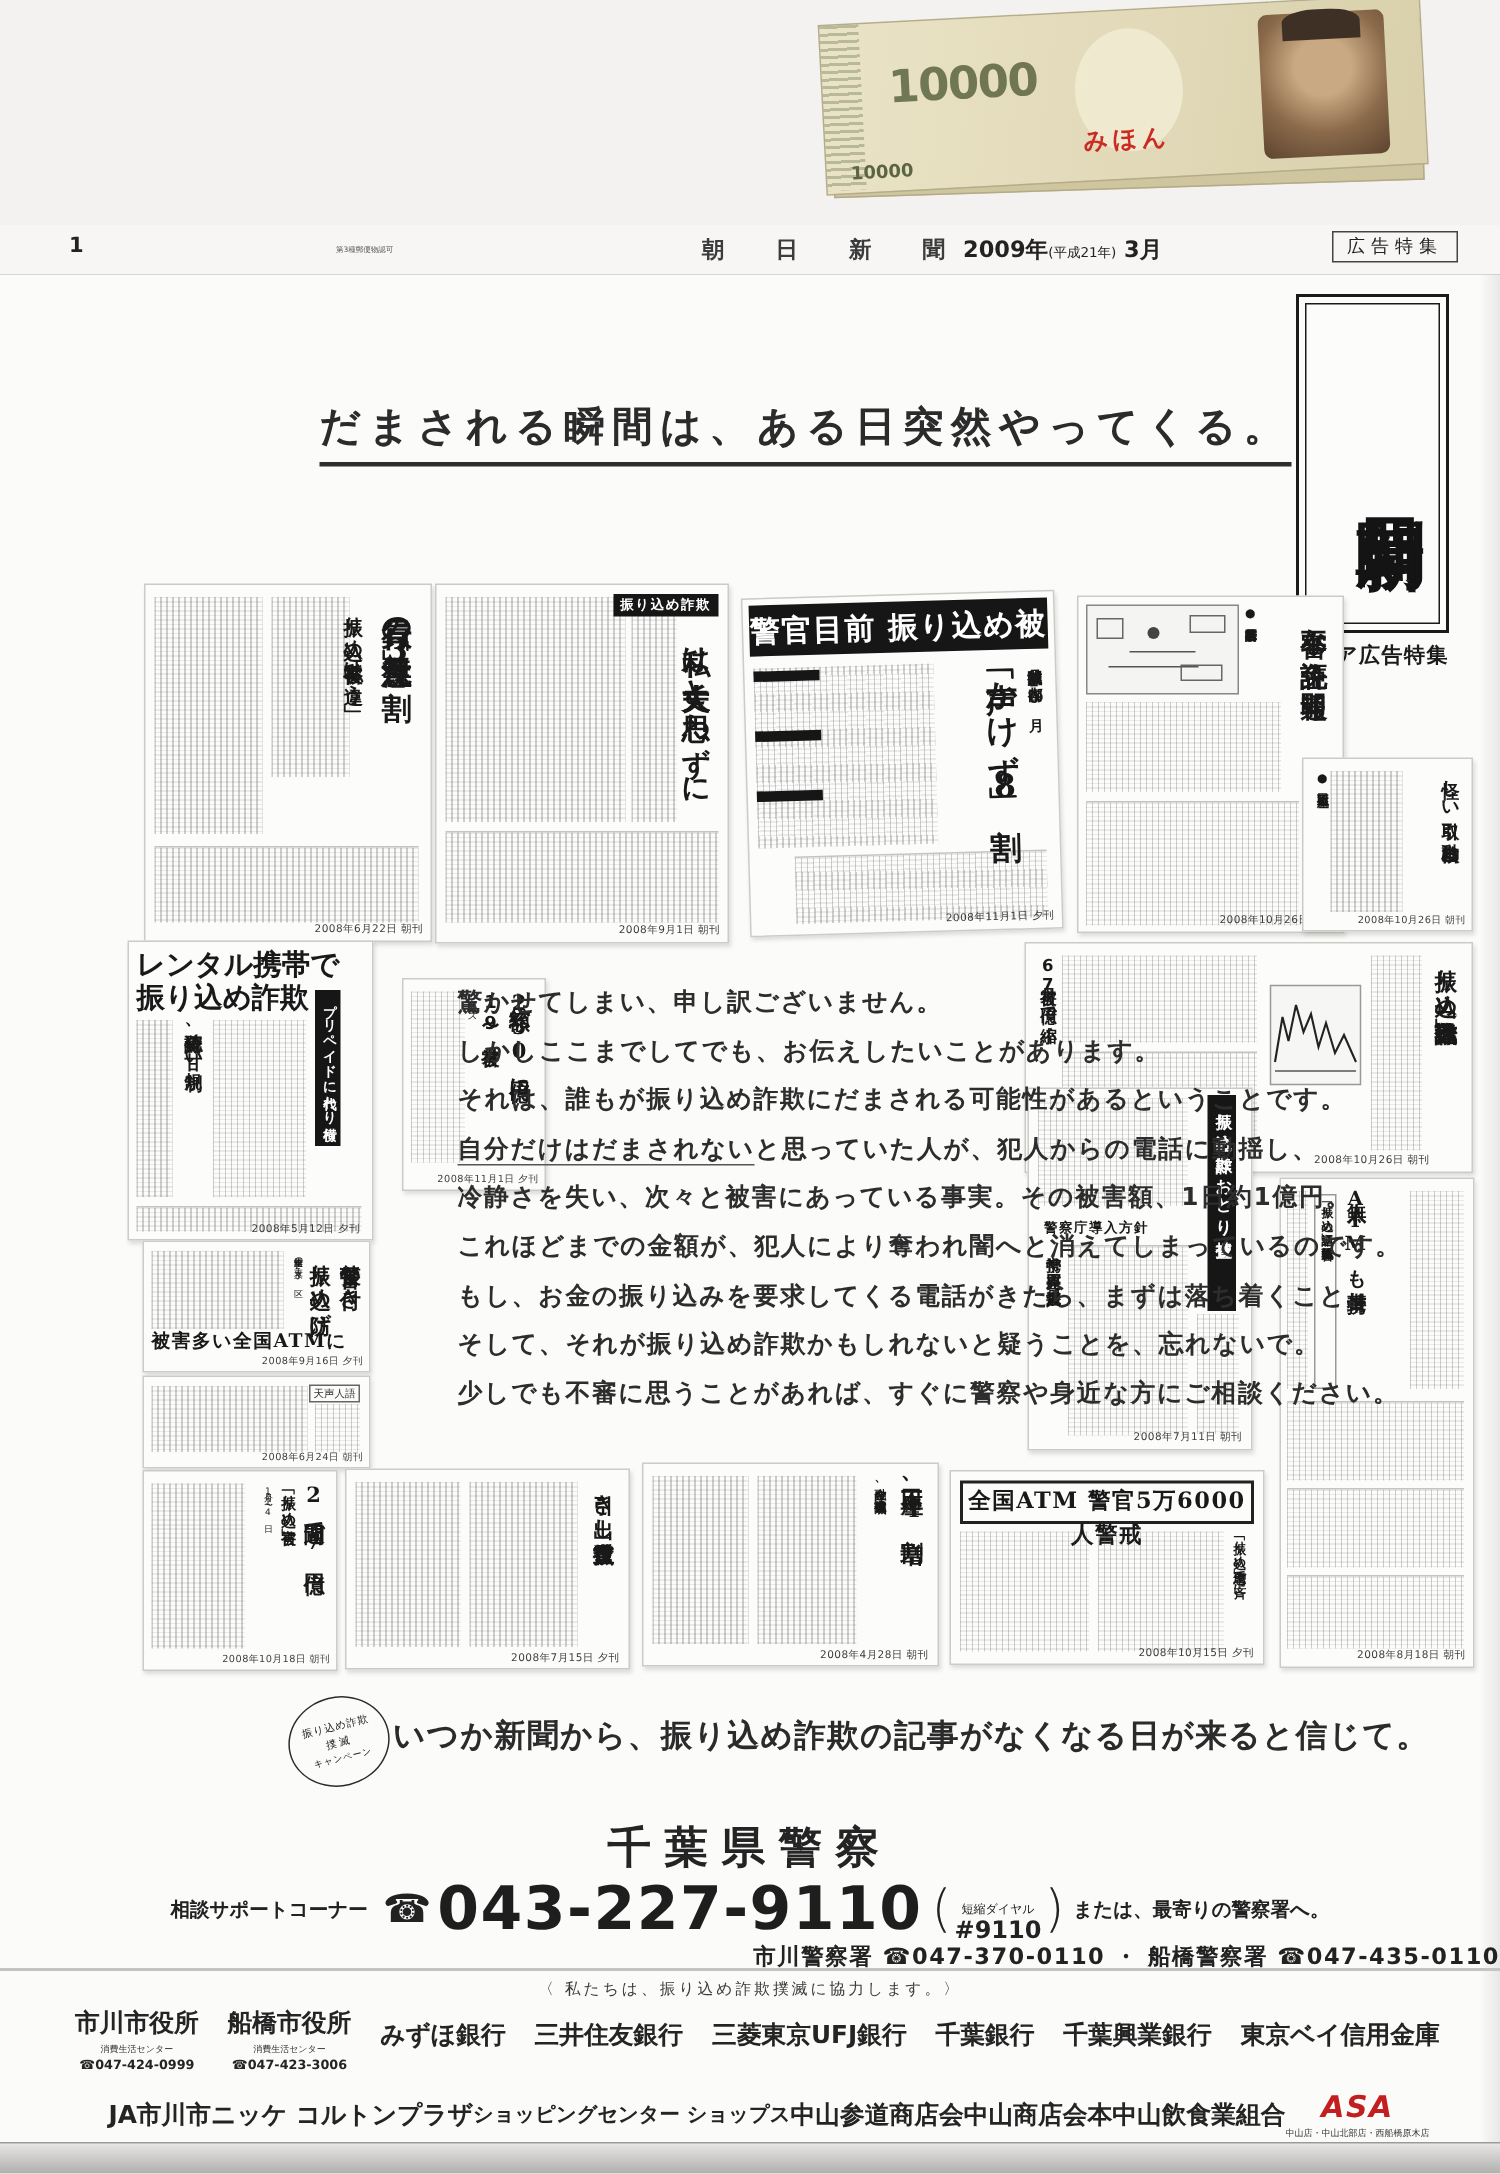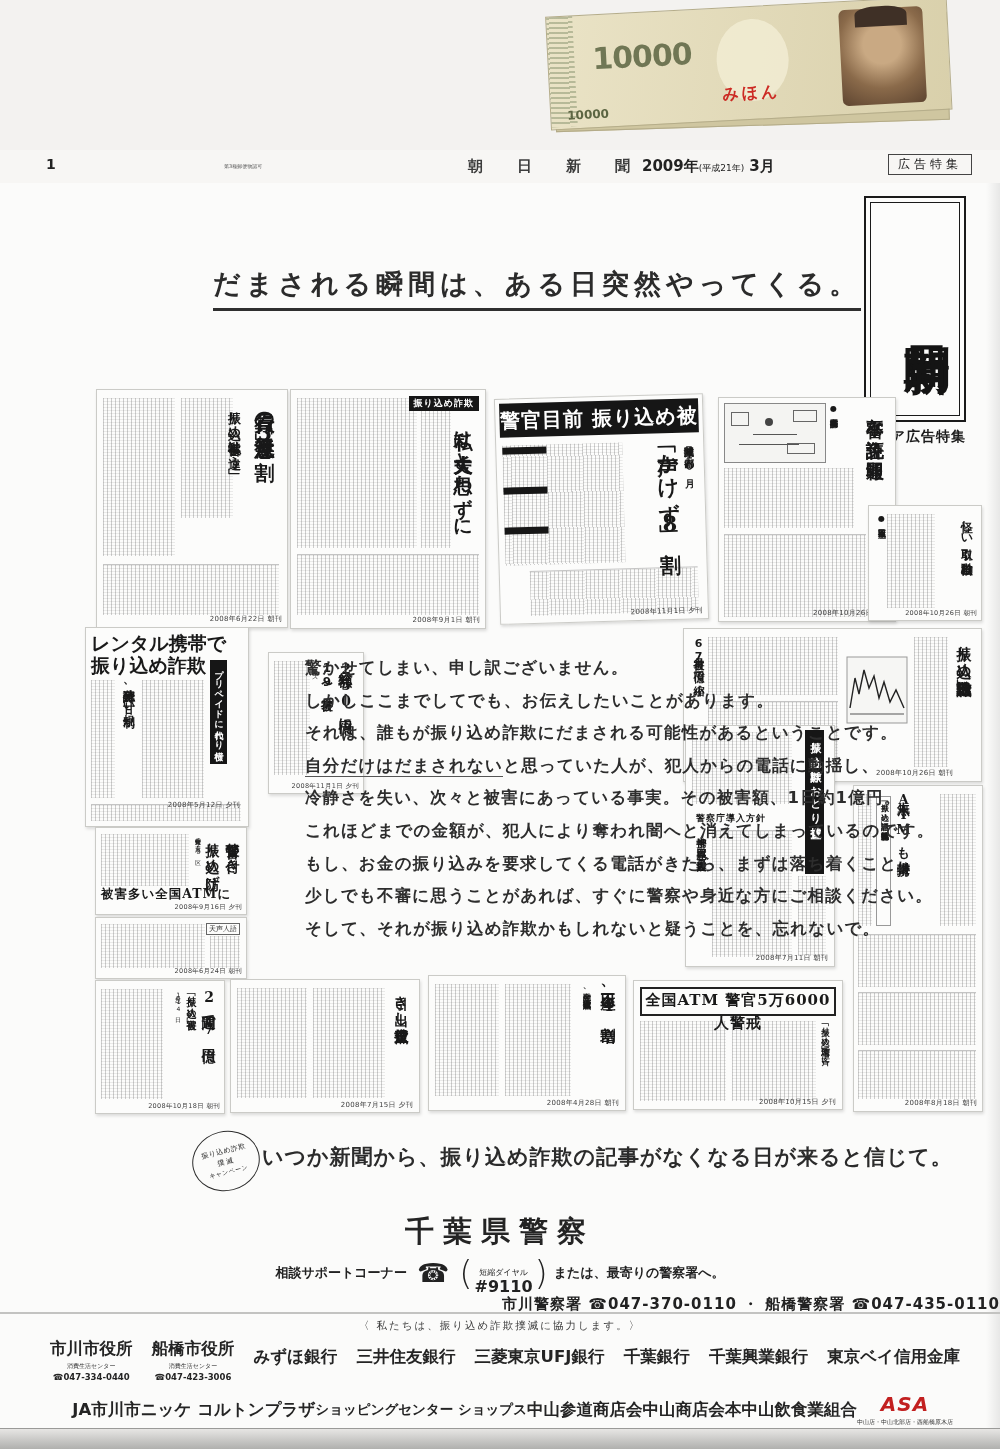--- a/index.html
+++ b/index.html
@@ -126,21 +126,21 @@
     <div class="date" style="right:4px;bottom:2px;font-size:6.5px;">2008年10月26日 朝刊</div>
   </div>
 
   <div class="clip" style="left:85px;top:627px;width:162px;height:198px;">
     <div class="hl ser" style="left:5px;top:5px;width:138px;font-size:19px;line-height:1.15;">レンタル携帯で振り込め詐欺</div>
     <div class="wob v" style="position:absolute;left:124px;top:32px;height:98px;font-size:9px;font-weight:bold;padding:3px 2px;">プリペイドに代わり横行</div>
     <div class="hl v ser" style="left:34px;top:52px;font-size:12px;height:120px;">身分確認、甘い規制</div>
     <div class="tx" style="left:5px;top:52px;width:24px;height:118px;"></div>
     <div class="tx" style="left:56px;top:52px;width:62px;height:118px;"></div>
     <div class="tx rule" style="left:5px;top:176px;width:150px;height:16px;"></div>
-    <div class="date" style="right:8px;bottom:16px;">2008年5月12日 夕刊</div>
+    <div class="date" style="right:8px;bottom:2px;">2008年5月12日 夕刊</div>
   </div>
 
   <div class="clip" style="left:268px;top:652px;width:94px;height:140px;">
     <div class="hl v" style="right:28px;top:8px;font-size:12px;height:76px;">1〜9月被害</div>
     <div class="hl v ser" style="right:8px;top:8px;font-size:14px;height:110px;">総額250億円に</div>
     <div class="hl v" style="right:44px;top:10px;font-size:6.5px;height:46px;font-weight:normal;">最悪ペース</div>
     <div class="tx" style="left:5px;top:8px;width:36px;height:114px;"></div>
     <div class="date" style="right:4px;bottom:2px;font-size:6.5px;">2008年11月1日 夕刊</div>
   </div>
 
@@ -227,37 +227,38 @@
   </div>
 
   <div id="letter">
     <div class="ln"><span class="u-seg"></span><span>驚かせてしまい、申し訳ございません。</span></div>
     <div class="ln"><span class="u-seg"></span><span>しかしここまでしてでも、お伝えしたいことがあります。</span></div>
     <div class="ln"><span class="u-seg"></span><span>それは、誰もが振り込め詐欺にだまされる可能性があるということです。</span></div>
     <div class="ln"><span class="u-seg">自分だけはだまされない</span><span>と思っていた人が、犯人からの電話に動揺し、</span></div>
     <div class="ln"><span class="u-seg"></span><span>冷静さを失い、次々と被害にあっている事実。その被害額、1日約1億円。</span></div>
     <div class="ln"><span class="u-seg"></span><span>これほどまでの金額が、犯人により奪われ闇へと消えてしまっているのです。</span></div>
     <div class="ln"><span class="u-seg"></span><span>もし、お金の振り込みを要求してくる電話がきたら、まずは落ち着くこと。</span></div>
+    <div class="ln"><span class="u-seg"></span><span>そして、それが振り込め詐欺かもしれないと疑うことを、忘れないで。</span></div>
     <div class="ln"><span class="u-seg"></span><span>少しでも不審に思うことがあれば、すぐに警察や身近な方にご相談ください。</span></div>
-    <div class="ln"><span class="u-seg"></span><span>そして、それが振り込め詐欺かもしれないと疑うことを、忘れないで。</span></div>
   </div>
 
   <div style="position:absolute;left:192px;top:1131px;width:66px;height:58px;border:1.5px solid #2c2c2c;border-radius:50%;transform:rotate(-14deg);display:flex;flex-direction:column;justify-content:center;align-items:center;">
     <div style="font-size:7px;letter-spacing:.5px;">振り込め詐欺</div>
     <div style="font-size:7px;letter-spacing:2px;margin:1px 0;">撲滅</div>
     <div style="font-size:6px;letter-spacing:.5px;">キャンペーン</div>
   </div>
   <div style="position:absolute;left:262px;top:1143px;font-size:21px;font-weight:600;letter-spacing:1px;color:#2b2b2b;white-space:nowrap;">いつか新聞から、振り込め詐欺の記事がなくなる日が来ると信じて。</div>
 
   <div class="crow" style="top:1214px;height:36px;">
     <div style="font-size:29px;font-weight:bold;letter-spacing:9px;color:#242424;">千葉県警察</div>
   </div>
   <div class="crow" style="top:1250px;height:46px;">
     <span style="font-size:13px;font-weight:600;margin-right:10px;">相談サポートコーナー</span>
     <span style="font-size:26px;margin-right:4px;">☎</span>
+    <span style="font-size:40px;font-weight:bold;letter-spacing:1px;color:#1e1e1e;">043-227-9110</span>
     <span style="font-size:34px;font-weight:300;margin:0 2px 0 6px;">(</span>
     <span style="display:inline-flex;flex-direction:column;align-items:center;line-height:1.1;">
       <span style="font-size:8px;margin-top:18px;">短縮ダイヤル</span>
       <span style="font-size:16px;font-weight:bold;">#9110</span>
     </span>
     <span style="font-size:34px;font-weight:300;margin:0 6px 0 2px;">)</span>
     <span style="font-size:13px;font-weight:600;">または、最寄りの警察署へ。</span>
   </div>
   <div class="crow" style="top:1294px;height:20px;justify-content:flex-end;">
     <span style="font-size:15px;font-weight:bold;letter-spacing:1px;">市川警察署 ☎047-370-0110 ・ 船橋警察署 ☎047-435-0110</span>
@@ -265,21 +266,21 @@
 
   <div style="position:absolute;left:0;top:1312px;width:1000px;height:2px;background:#c3c3c1;"></div>
   <div class="crow" style="top:1319px;height:14px;">
     <span style="font-size:10.5px;letter-spacing:2px;color:#3c3c3c;">〈 私たちは、振り込め詐欺撲滅に協力します。〉</span>
   </div>
 
   <div style="position:absolute;left:50px;top:1338px;width:910px;display:flex;justify-content:space-between;align-items:flex-start;">
     <div class="sp-cell">
       <div class="sp-name">市川市役所</div>
       <div class="sp-sub">消費生活センター</div>
-      <div class="sp-tel">☎047-334-0440</div>
+      <div class="sp-tel">☎047-424-0999</div>
     </div>
     <div class="sp-cell">
       <div class="sp-name">船橋市役所</div>
       <div class="sp-sub">消費生活センター</div>
       <div class="sp-tel">☎047-423-3006</div>
     </div>
     <div class="sp-cell" style="padding-top:8px;">
         <div class="sp-name">みずほ銀行</div>
       </div>
     <div class="sp-cell" style="padding-top:8px;">

